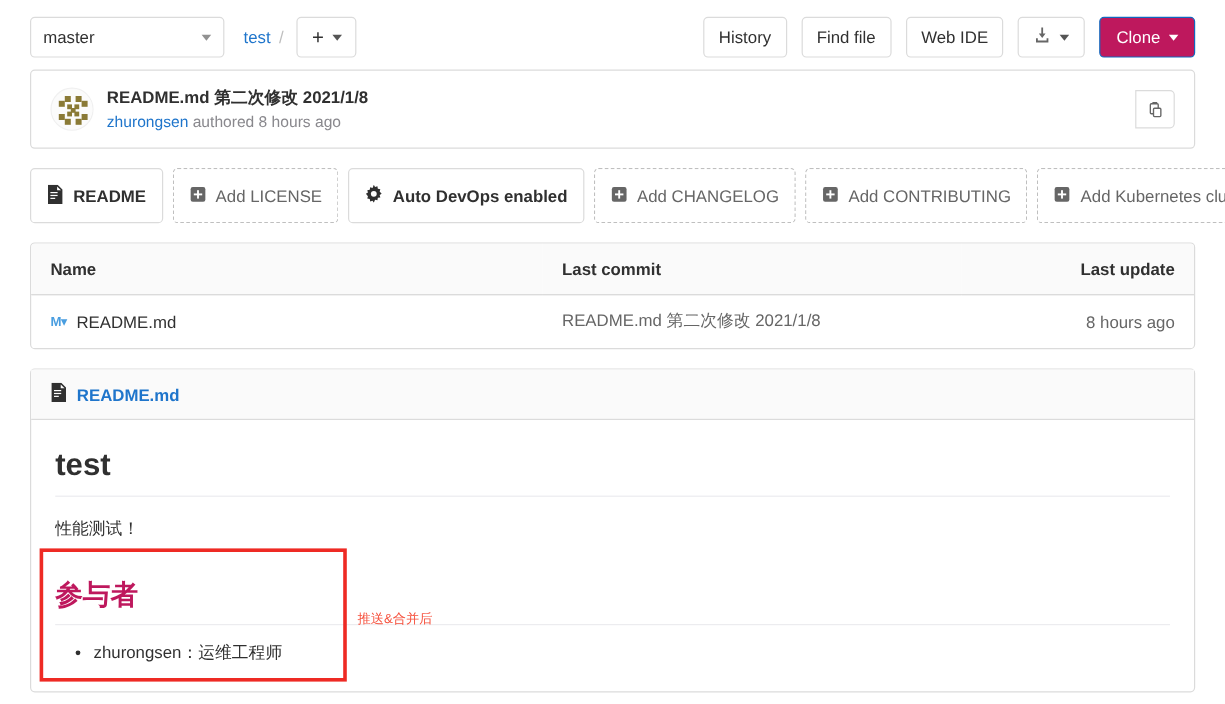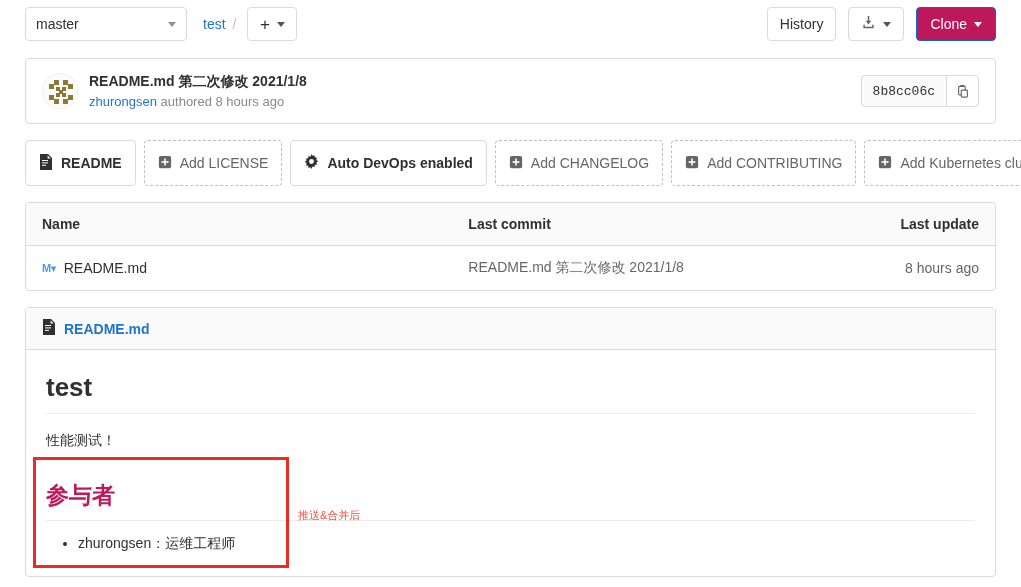--- a/index.html
+++ b/index.html
@@ -8,21 +8,21 @@
     width: 1021px; height: 587px;
     background: #fff;
     font-family: "Liberation Sans", "DejaVu Sans", sans-serif;
     color: #303030;
     overflow: hidden;
   }
   .page { width: 1021px; height: 587px; position: relative; padding: 0 25px; }
 
   
   .topbar {
-    display: flex; align-items: flex-start;
+    display: flex; align-items: flex-end;
     height: 48px; padding-top: 7px;
   }
   .branch-select {
     width: 162px; height: 34px;
     border: 1px solid #dbdbdb; border-radius: 4px;
     background: #fff;
     display: flex; align-items: center; justify-content: space-between;
     padding: 0 10px;
     font-size: 14px; color: #303030;
     cursor: pointer;
@@ -170,20 +170,26 @@
       <span class="crumb-sep">/</span>
       <div class="plus-btn">
         <span class="plus-glyph">+</span>
         <span class="chev dark"></span>
       </div>
     </div>
 
     <div class="topbar-right">
       <div class="btn">
         <span>History</span>
+      </div>
+      <div class="btn">
+        <span>Find file</span>
+      </div>
+      <div class="btn">
+        <span>Web IDE</span>
       </div>
       <div class="btn">
         <span>
           <svg width="15" height="15" viewBox="0 0 16 16" fill="#666">
             <path d="M7.2 1h1.6v5.2h2.2L8 10.2 5 6.2h2.2V1z"></path>
             <path d="M2.5 10.5h1.6v2.1h7.8v-2.1h1.6v3.7H2.5v-3.7z"></path>
           </svg>
         </span>
         <span class="chev dark"></span>
       </div>
@@ -216,21 +222,20 @@
       </svg>
     </div>
     <div class="commit-text">
       <div class="commit-title">README.md 第二次修改 2021/1/8</div>
       <div class="commit-sub">
         <a>zhurongsen</a>
         <span>authored 8 hours ago</span>
       </div>
     </div>
     <div class="sha-group">
-      <div class="sha">8b8cc06c</div>
       <div class="sha-copy">
         <svg width="14" height="15" viewBox="0 0 16 16" fill="none" stroke="#666" stroke-width="1.3">
           <rect x="3" y="2.2" width="7.5" height="9.6" rx="1"></rect>
           <path d="M5.6 2.2V1.2h3.3v1"></path>
           <rect x="6" y="6.5" width="7" height="8" rx="1" fill="#fff"></rect>
         </svg>
       </div>
     </div>
   </div>
 

